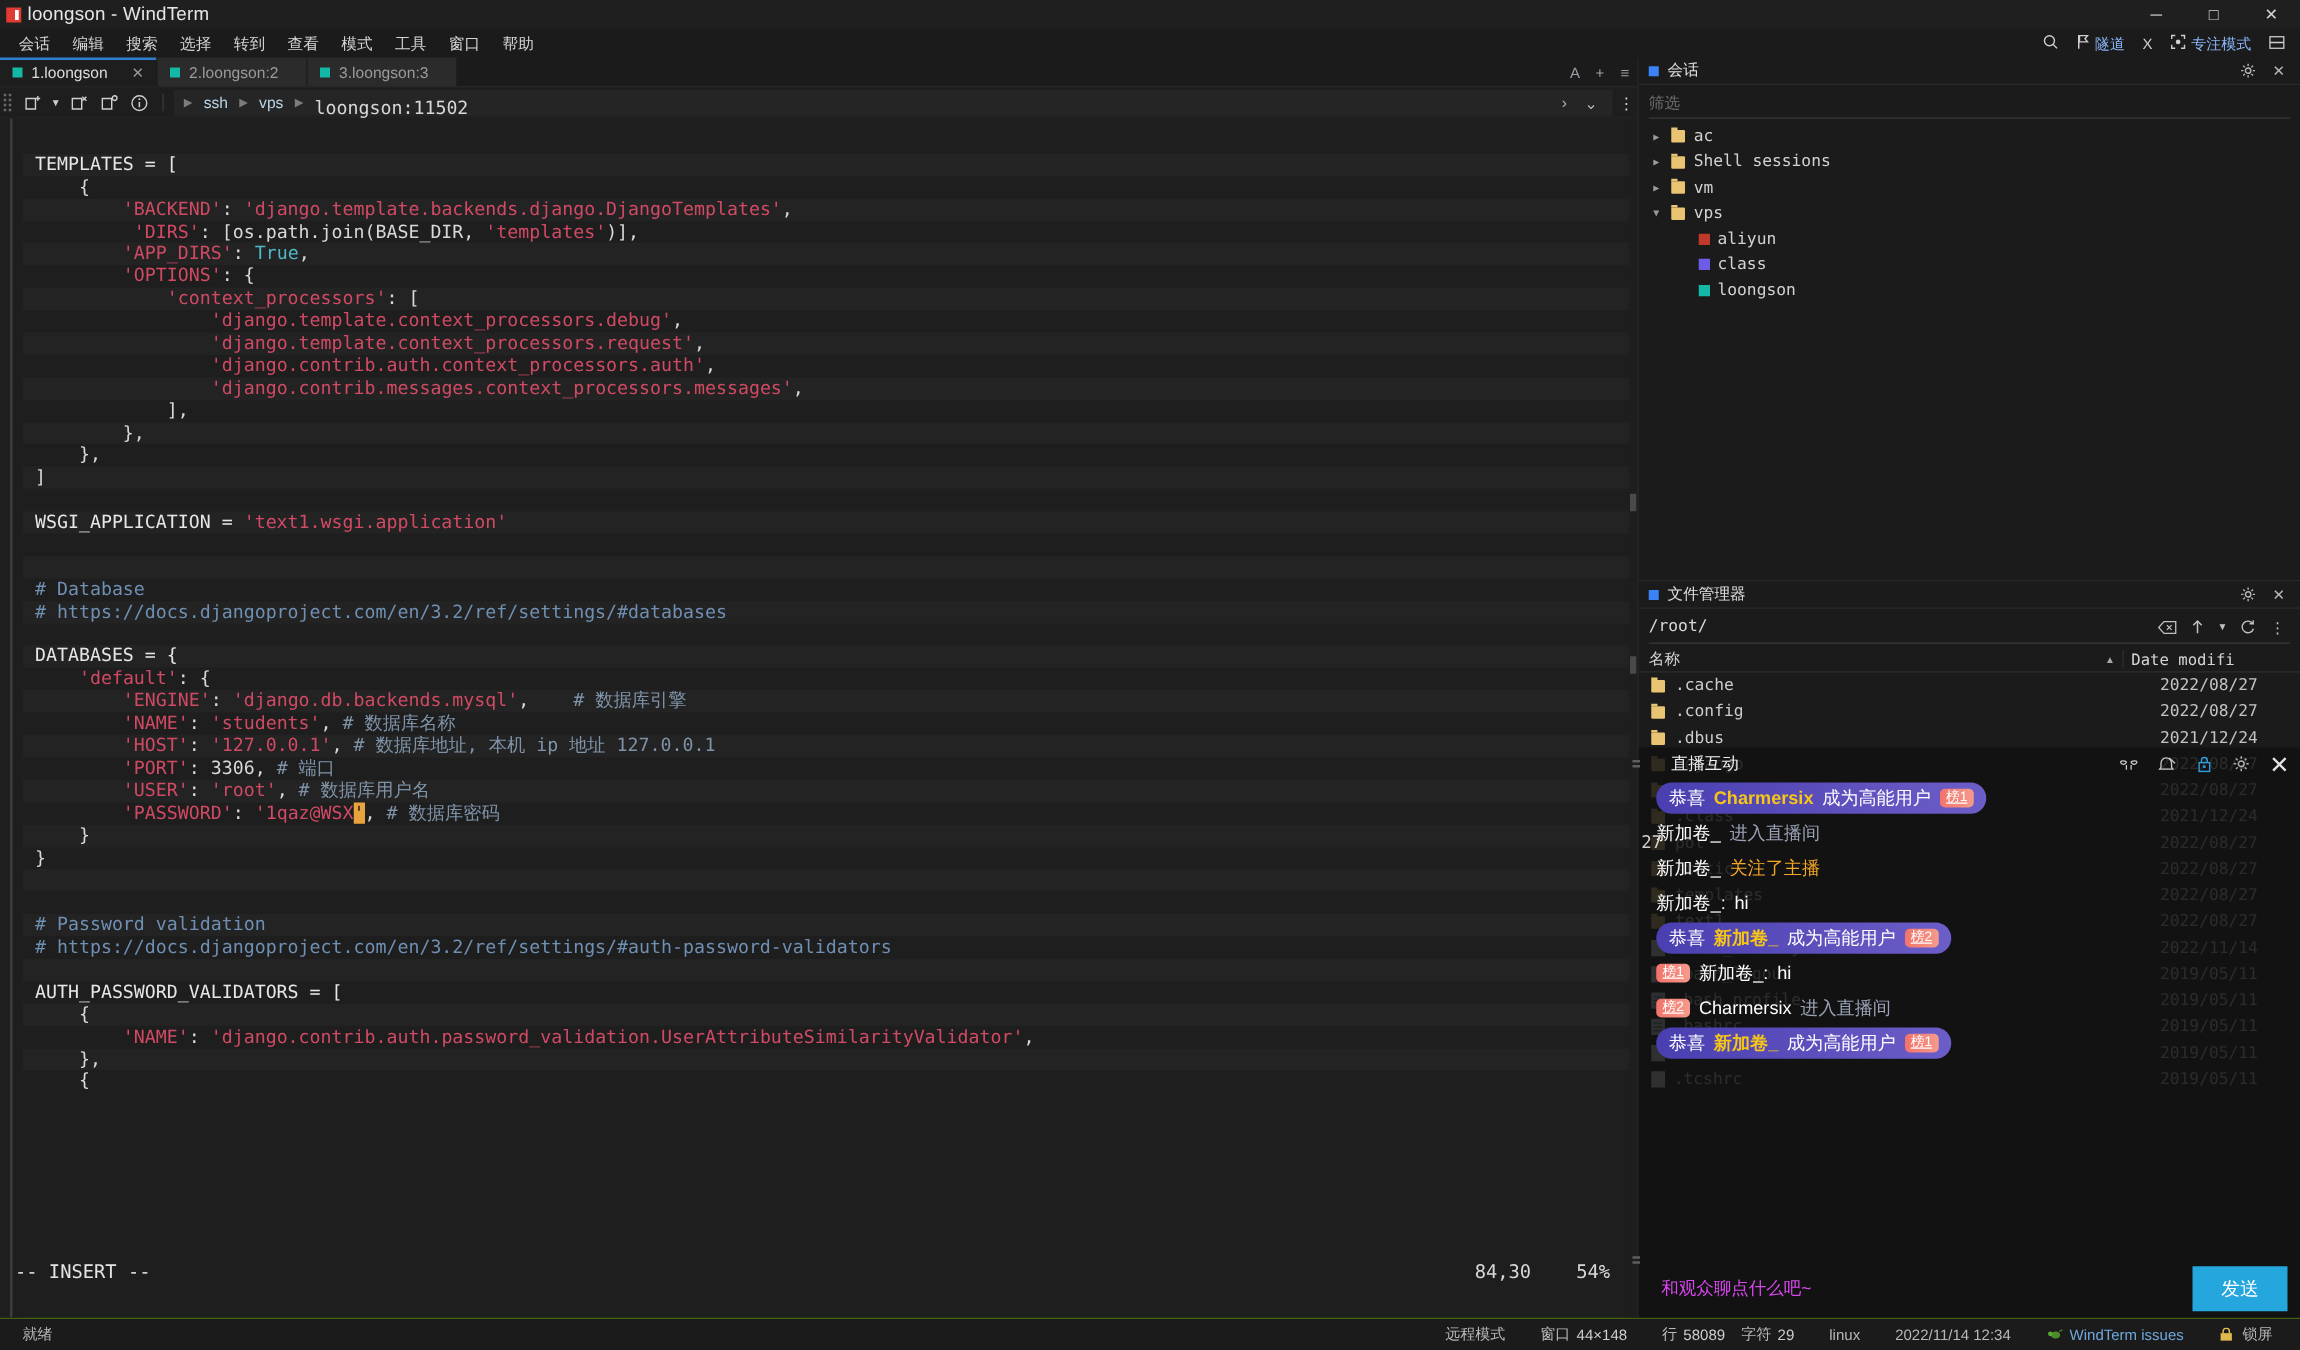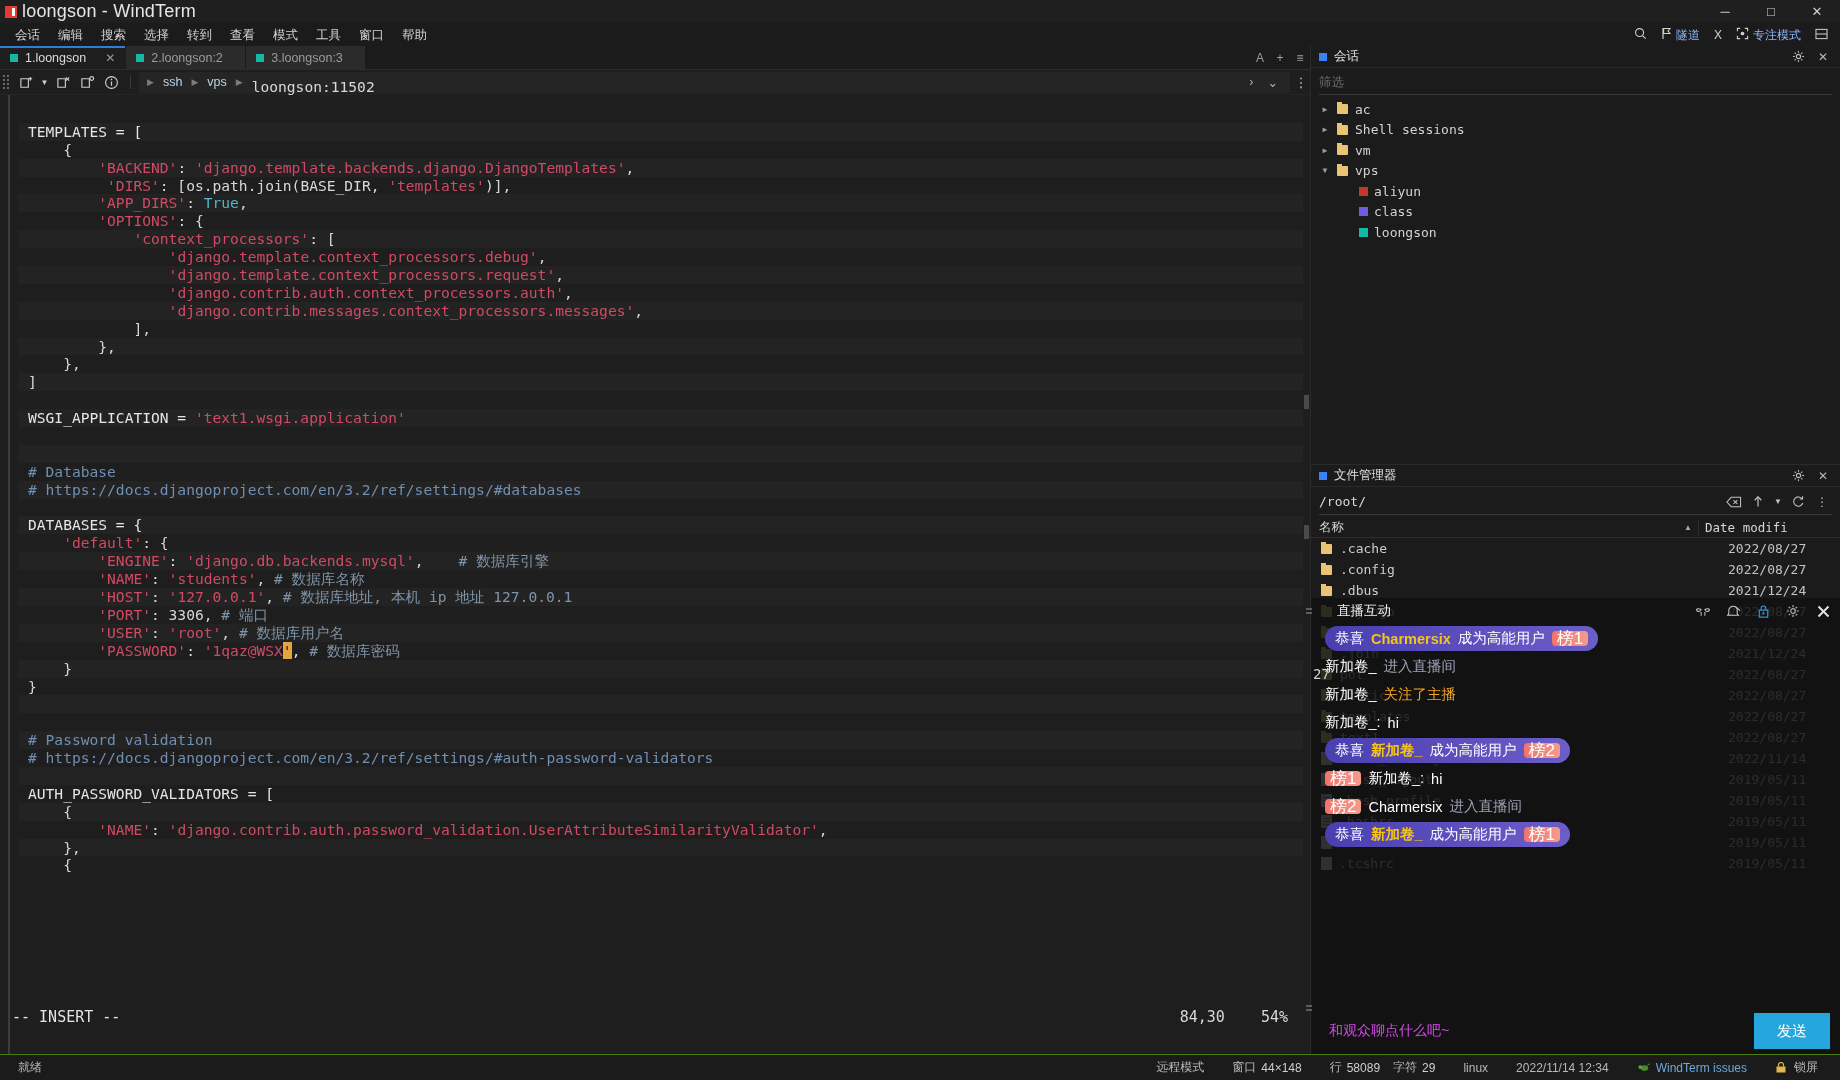--- a/index.html
+++ b/index.html
@@ -6,21 +6,21 @@
   html,body{ width:1840px; height:1080px; overflow:hidden; background:#1e1e1e;
     font-family:"Liberation Sans", sans-serif; color:#cccccc; }
   .app{ position:relative; width:1840px; height:1080px; display:flex; flex-direction:column; background:#1b1b1b; }
 
   
   .titlebar{ height:24px; background:#1f1f1f; display:flex; align-items:center; flex:0 0 24px;
     border-bottom:1px solid #1b1b1b; }
   .tb-icon{ width:22px; height:24px; display:flex; align-items:center; justify-content:center; }
   .tb-glyph{ width:12px; height:12px; background:#e23b34; position:relative; }
   .tb-glyph:after{ content:""; position:absolute; right:2px; top:2px; width:3px; height:8px; background:#fff; }
-  .tb-title{ font-size:18px; color:#e6e6e6; letter-spacing:.2px; }
+  .tb-title{ font-size:15px; color:#e6e6e6; letter-spacing:.2px; }
   .tb-spacer{ flex:1; }
   .tb-btn{ width:46px; height:24px; display:flex; align-items:center; justify-content:center;
     color:#d0d0d0; font-size:13px; }
 
   
   .menubar{ height:22px; background:#1b1b1b; display:flex; align-items:center; flex:0 0 22px; padding-left:6px;
     position:relative; }
   .menu-item{ padding:0 9px; font-size:12.5px; color:#d4d4d4; line-height:22px; height:22px; }
   .menu-right{ position:absolute; right:6px; top:0; height:22px; display:flex; align-items:center; gap:2px; }
   .mr-btn{ display:flex; align-items:center; gap:4px; padding:0 6px; height:20px; font-size:12px; color:#cfcfcf; }
@@ -146,21 +146,21 @@
   .ch-ico{ width:22px; height:22px; display:flex; align-items:center; justify-content:center; color:#c9c9c9; }
   .ch-ico.blue{ color:#2f9fe0; }
   .chat-list{ flex:1; padding:2px 6px 0 14px; display:flex; flex-direction:column; gap:3px; overflow:hidden; }
   .msg{ display:flex; align-items:center; min-height:25px; }
   .bubble{ display:inline-flex; align-items:center; gap:7px; padding:3px 10px; border-radius:13px;
     background:linear-gradient(90deg,#4a3fb0,#6c5ec8); font-size:14.5px; }
   .bubble .pre{ color:#ffffff; }
   .bubble .user{ color:#f5c518; font-weight:bold; }
   .bubble .post{ color:#ffffff; }
   .badge{ display:inline-flex; align-items:center; gap:2px; background:linear-gradient(90deg,#f2736a,#f59a8c);
-    color:#fff; font-size:17px; border-radius:4px; padding:1px 5px; line-height:13px; }
+    color:#fff; font-size:11px; border-radius:4px; padding:1px 5px; line-height:13px;text-decoration:underline; }
   .plainmsg{ display:flex; align-items:center; gap:7px; font-size:14.5px; }
   .plainmsg .u{ color:#ffffff; }
   .plainmsg .act{ color:#9aa2b5; }
   .plainmsg .act.gold{ color:#f5a623; }
   .plainmsg .txt{ color:#ffffff; }
   .chat-foot{ height:46px; display:flex; align-items:center; gap:10px; padding:0 10px 0 18px; }
   .chat-input{ flex:1; height:32px; display:flex; align-items:center; color:#d946ef; font-size:14px; }
   .send-btn{ width:76px; height:36px; background:#25a7dd; color:#fff; font-size:15px;
     display:flex; align-items:center; justify-content:center; }
   .chat-count{ position:absolute; left:2px; top:68px; font-size:14px; color:#d0d0d0;
@@ -505,21 +505,21 @@
                 </span>
                 <span>.ipython</span>
               </span>
               <span class="dt">2022/08/27</span>
             </div>
             <div class="frow">
               <span class="nm">
                 <span class="folder">
                   <i></i>
                 </span>
-                <span>.join</span>
+                <span>.class</span>
               </span>
               <span class="dt">2021/12/24</span>
             </div>
             <div class="frow">
               <span class="nm">
                 <span class="folder">
                   <i></i>
                 </span>
                 <span>pot</span>
               </span>

